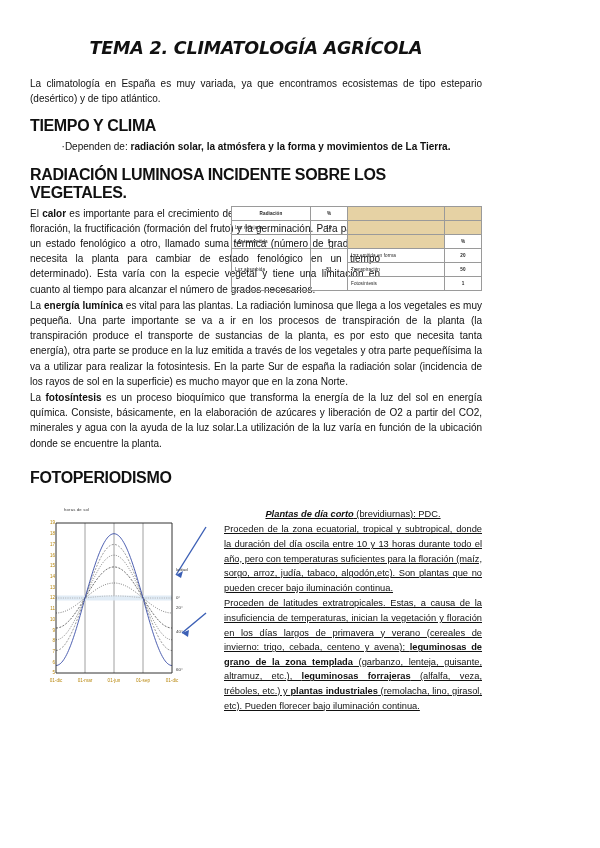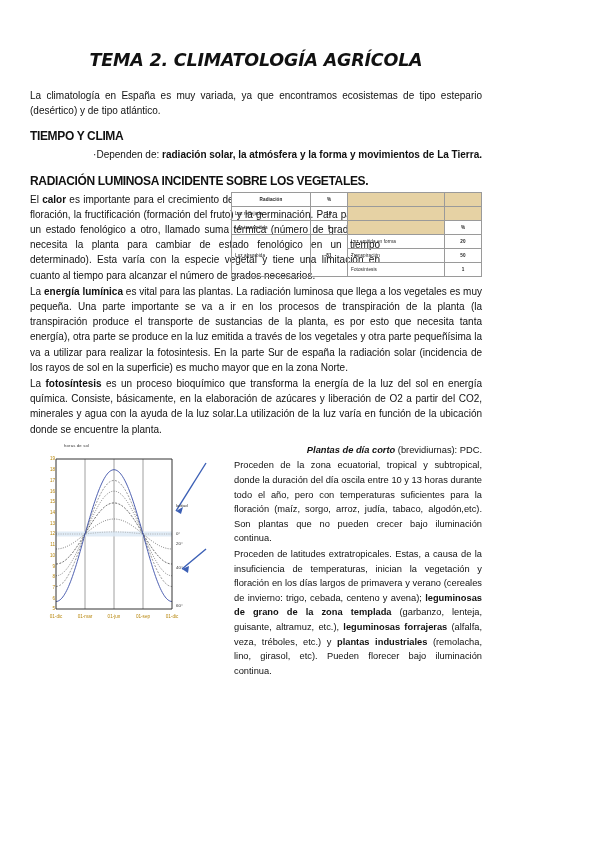--- a/index.html
+++ b/index.html
@@ -12,42 +12,42 @@
     height: 848px;
     font-family: "Liberation Sans", sans-serif;
     color: #111111;
     position: relative;
     overflow: hidden;
   }
   .page {
     width: 512px;
     height: 848px;
     box-sizing: border-box;
-    padding: 34px 30px 10px 30px;
+    padding: 22px 30px 10px 30px;
     position: relative;
   }
   .doc-title {
     text-align: center;
     font-size: 17.5px;
     font-weight: bold;
     font-style: italic;
     letter-spacing: -0.2px;
     margin: 16px 0 18px 0;
     font-family: "DejaVu Sans", sans-serif;
   }
   p {
     margin: 0 0 1px 0;
     font-size: 10px;
     line-height: 15.2px;
     text-align: justify;
     text-justify: inter-word;
   }
-  .nojust { text-align: right; }
+  .nojust { text-align: center; }
   .h2 {
-    font-size: 12px;
+    font-size: 16px;
     font-weight: bold;
     margin: 11px 0 4px 0;
     letter-spacing: -0.35px;
   }
   .h2.tight { margin-top: 10px; margin-bottom: 2px; }
   b, strong { font-weight: bold; }
   .it { font-style: italic; }
   .ul { text-decoration: underline; }
 
   
@@ -85,22 +85,23 @@
   .w-subpct { width: 30px; }
   .text-col {
     width: 350px;
     float: left;
   }
   .clear { clear: both; }
 
   
   .bottom {
     display: flex;
-    gap: 26px;
-    margin-top: 4px;
+    gap: 16px;
+    margin-top: 18px;
+    text-decoration: underline;
   }
   .chart-col { width: 178px; flex: 0 0 178px; }
   .plants-col { flex: 1 1 auto; padding-top: 2px; }
 
   .chart-box {
     position: relative;
     width: 178px;
     height: 196px;
     font-size: 4.4px;
     color: #b07820;
@@ -210,20 +211,21 @@
     <div class="text-col">
       <p><span>El </span><b>calor</b><span> es importante para el crecimiento de los vegetales ya que produce la floración, la fructificación (formación del fruto) y la germinación. Para pasar de un estado fenológico a otro, llamado suma térmica (número de grados que necesita la planta para cambiar de estado fenológico en un tiempo determinado). Esta varía con la especie vegetal y tiene una limitación en cuanto al tiempo para alcanzar el número de grados necesarios.</span></p>
     </div>
     <div class="clear"></div>
   </div>
 
   <p><span>La </span><b>energía lumínica</b><span> es vital para las plantas. La radiación luminosa que llega a los vegetales es muy pequeña. Una parte importante se va a ir en los procesos de transpiración de la planta (la transpiración produce el transporte de sustancias de la planta, es por esto que necesita tanta energía), otra parte se produce en la luz emitida a través de los vegetales y otra parte pequeñísima la va a utilizar para realizar la fotosintesis. En la parte Sur de españa la radiación solar (incidencia de los rayos de sol en la superficie) es mucho mayor que en la zona Norte.</span></p>
 
   <p><span>La </span><b>fotosíntesis</b><span> es un proceso bioquímico que transforma la energía de la luz del sol en energía química. Consiste, básicamente, en la elaboración de azúcares y liberación de O2 a partir del CO2, minerales y agua con la ayuda de la luz solar.La utilización de la luz varía en función de la ubicación donde se encuentre la planta.</span></p>
 
+  <div class="h2 tight" style="margin-top:18px;">FOTOPERIODISMO</div>
 
   <div class="bottom">
 
     <div class="chart-col">
       <div class="chart-box">
         <div class="chart-legend-top">horas de sol</div>
         <svg class="chart-svg" width="178" height="196" viewBox="0 0 178 196">
           <g id="chart-grid">
               <line x1="55" x2="55" y1="18" y2="168" stroke="#888" stroke-width="0.8"></line>
               <line x1="84" x2="84" y1="18" y2="168" stroke="#888" stroke-width="0.8"></line>

